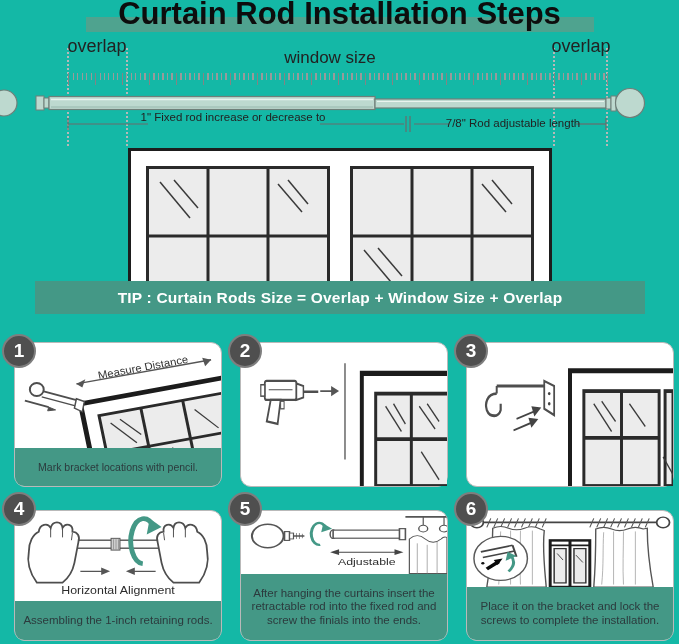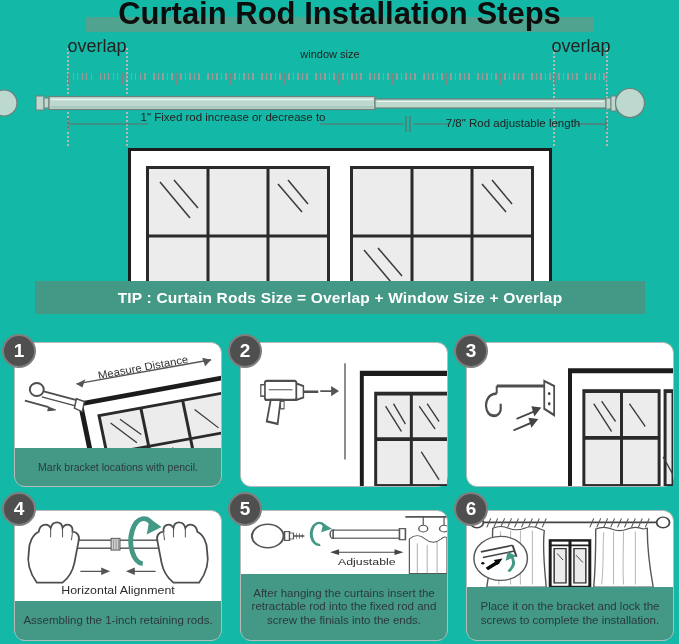--- a/index.html
+++ b/index.html
@@ -6,21 +6,21 @@
   .page{position:relative;width:679px;height:644px;background:#14b8a6;overflow:hidden;
         font-family:"Liberation Sans",sans-serif;color:#222;}
   
   .title-bar{position:absolute;left:86px;top:17px;width:508px;height:15px;background:#4FA38F;z-index:0;}
   h1.title{position:absolute;left:0;right:0;top:-4px;margin:0;text-align:center;
            font-size:31px;font-weight:bold;color:#0d0d0d;z-index:1;letter-spacing:0px;}
   
   .guide{position:absolute;top:48px;height:98px;width:0;border-left:2px dotted #b8b8b8;z-index:0;}
   .lbl{position:absolute;text-align:center;color:#222;}
   .lbl-overlap{font-size:18px;width:66px;top:36px;}
-  .lbl-winsize{font-size:11px;width:180px;left:240px;top:48px;}
+  .lbl-winsize{font-size:17px;width:180px;left:240px;top:48px;}
   .ruler{position:absolute;left:68px;top:73px;width:539px;height:12px;border-right:1px solid #8a8a8a;
          background:
            repeating-linear-gradient(90deg,#848484 0 1px,transparent 1px 27px) 0 0/100% 12px no-repeat,
            repeating-linear-gradient(90deg,#9a9a9a 0 1px,transparent 1px 4.5px) 0 0/100% 7px no-repeat;}
   .rod-svg{position:absolute;left:0;top:85px;z-index:1;}
   .dim-label{position:absolute;font-size:11.5px;line-height:14px;text-align:center;color:#222;z-index:2;}
   
   .window{position:absolute;left:128px;top:148px;width:424px;height:158px;border:3px solid #1d1d1d;
           background:#fff;z-index:2;box-sizing:border-box;}
   .sash{position:absolute;top:15px;}

